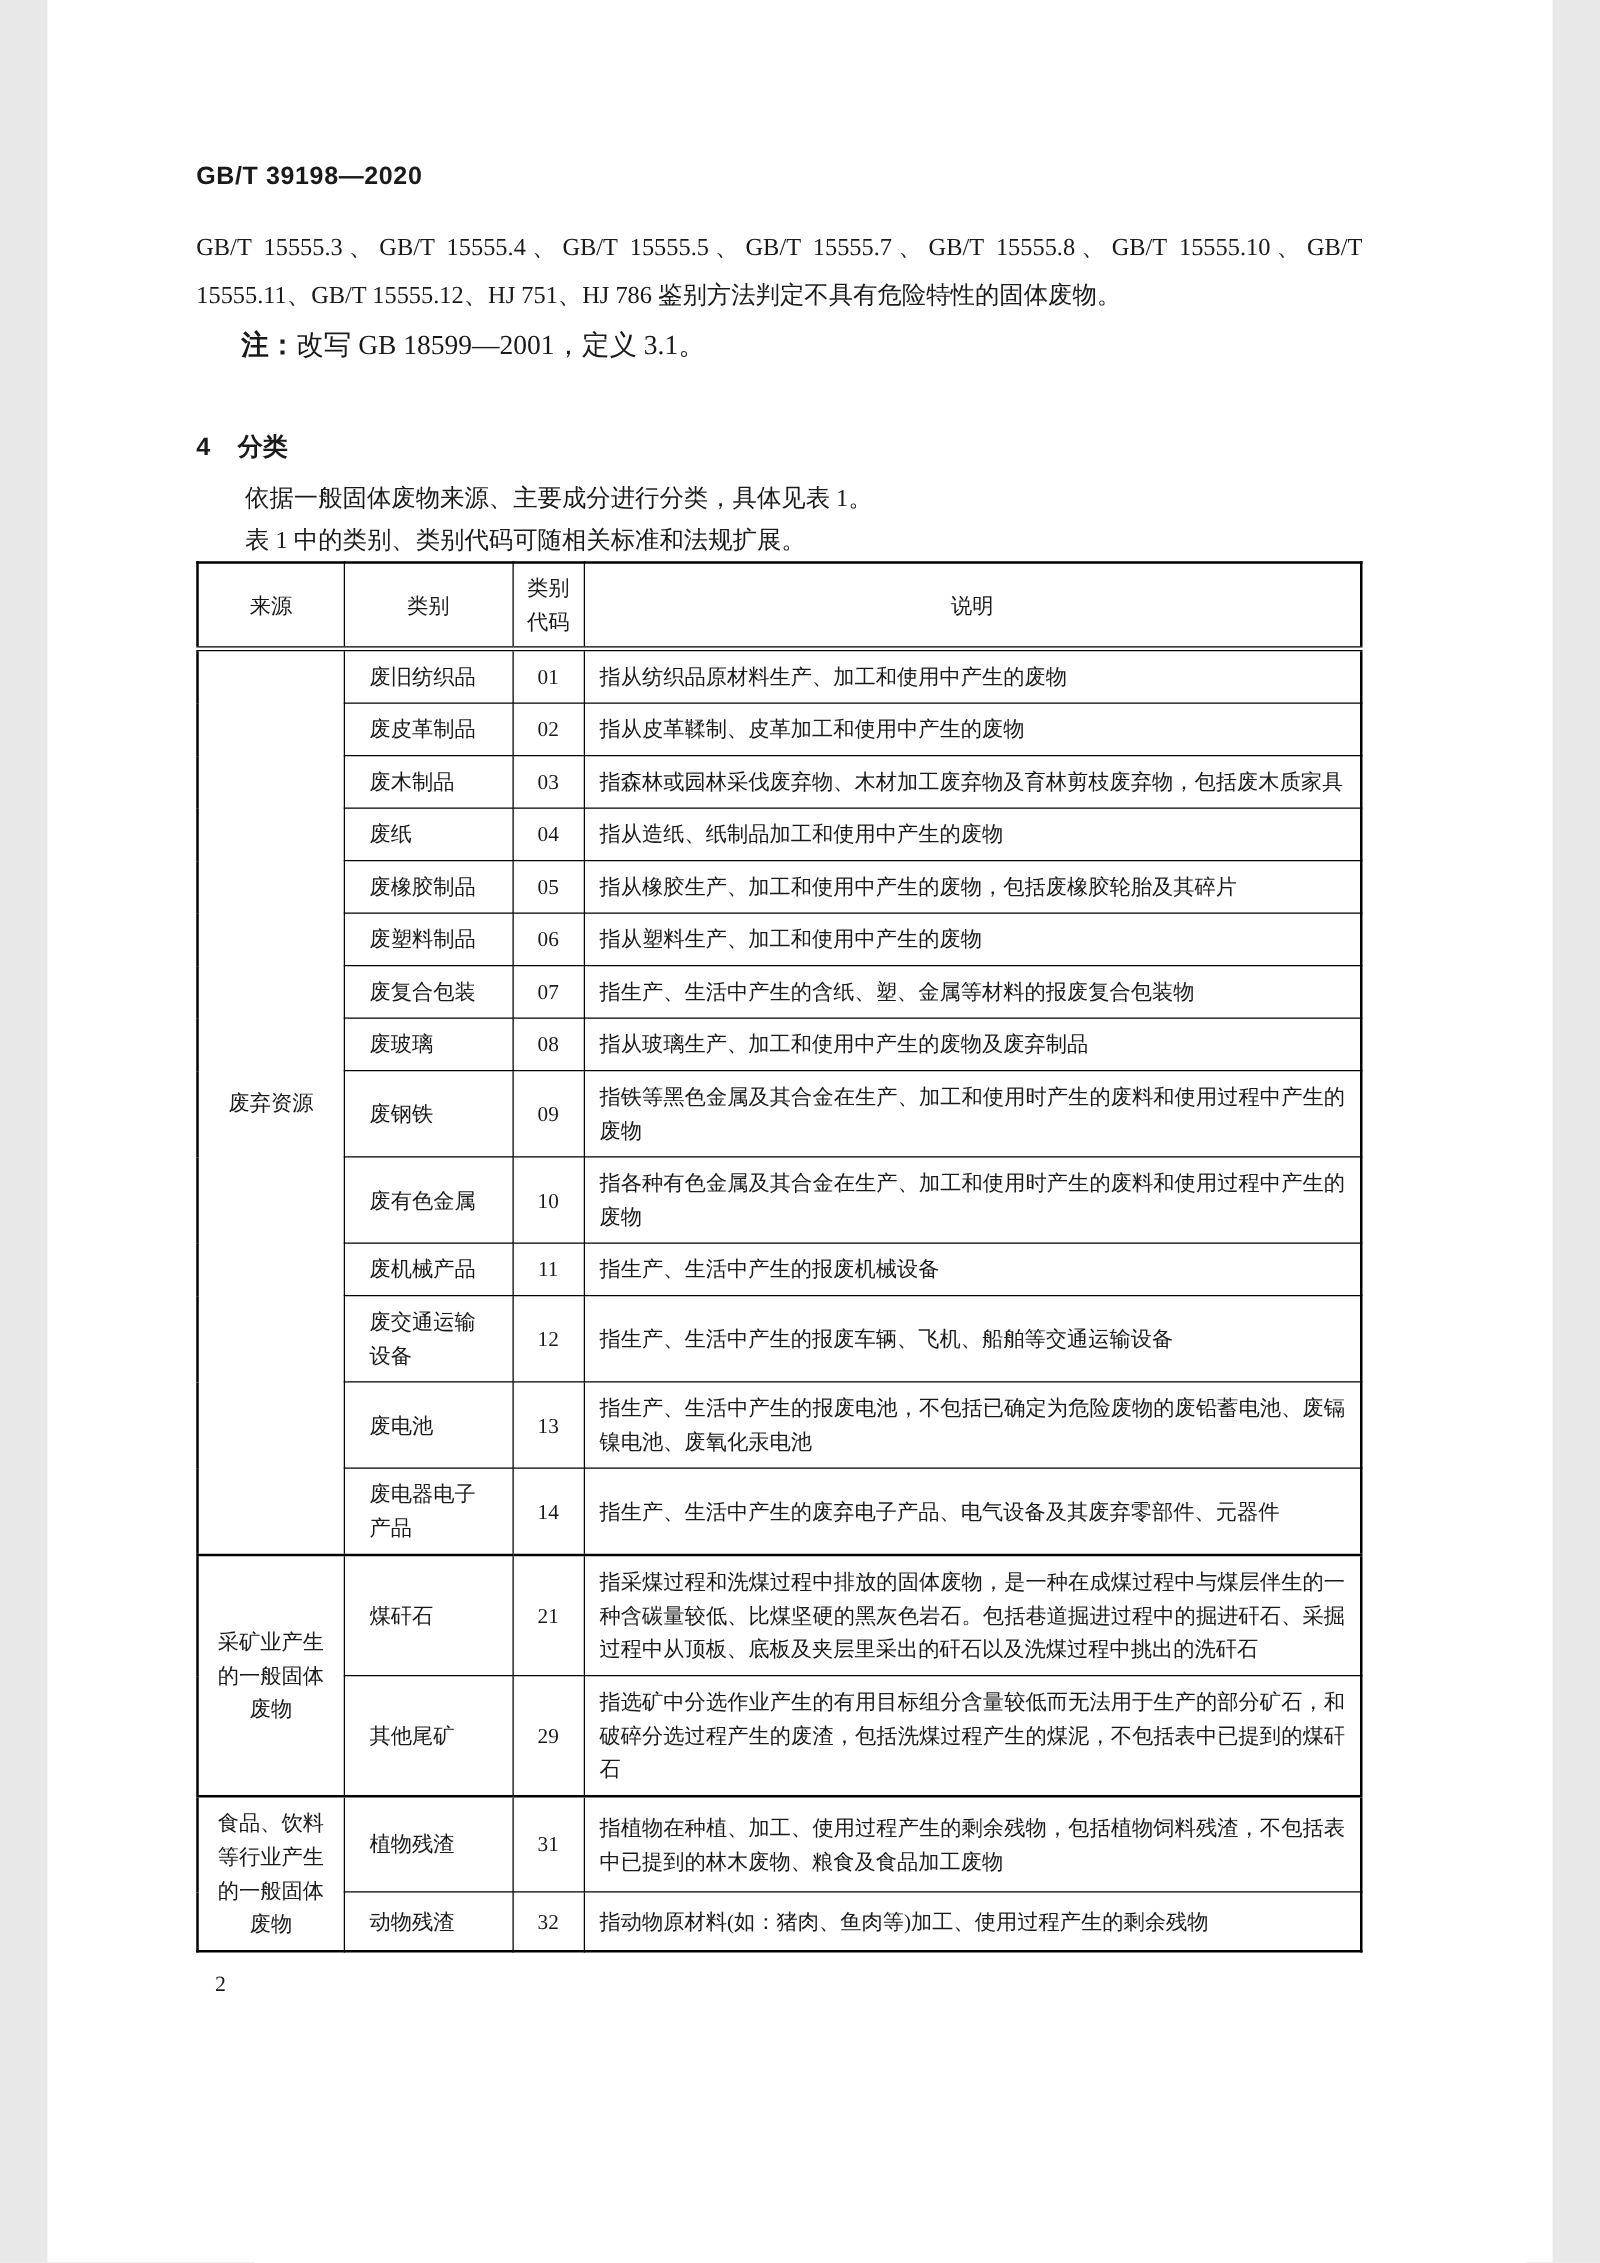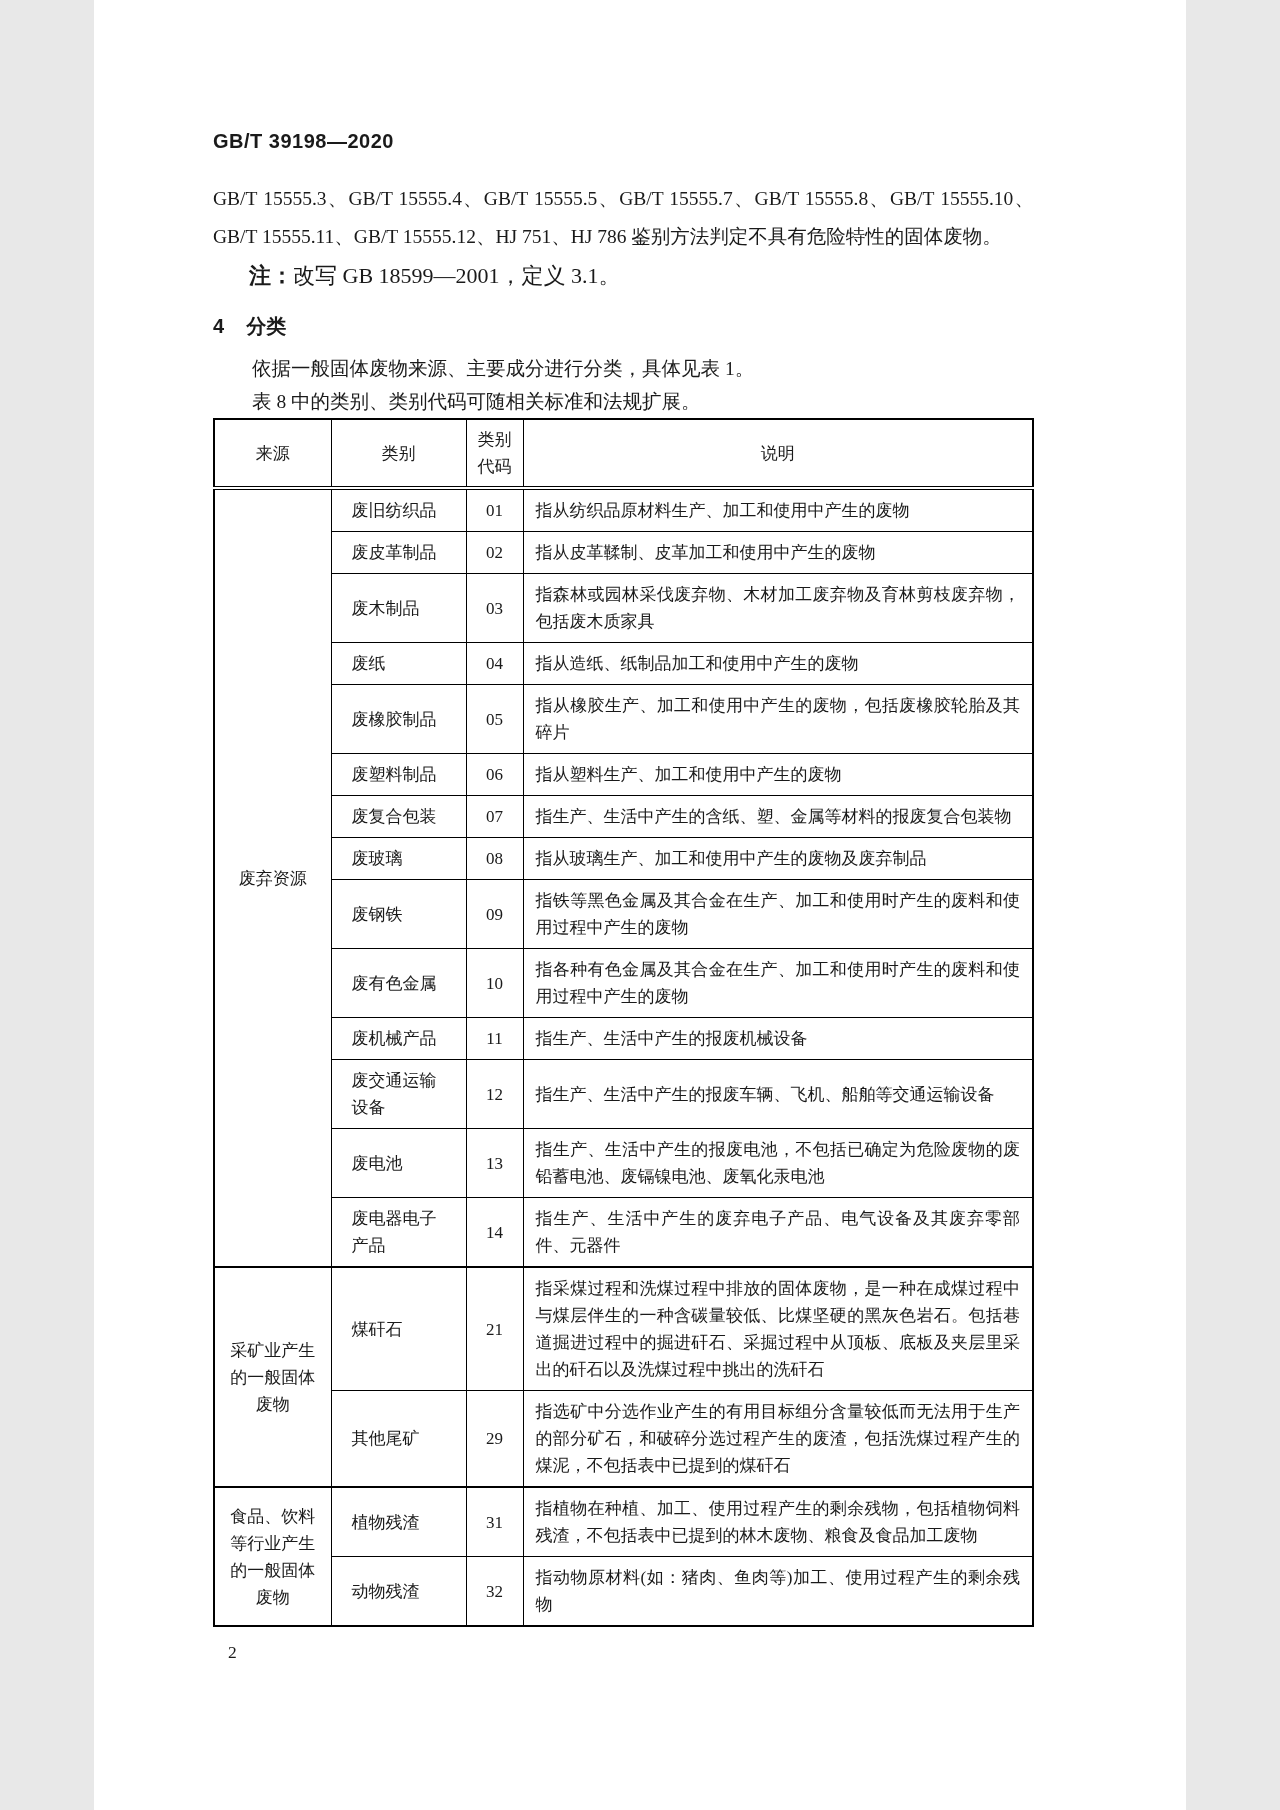--- a/index.html
+++ b/index.html
@@ -1,18 +1,18 @@
 <!DOCTYPE html>
 <html><head>
 <meta charset="utf-8">
 <style>
   html,body { margin:0; padding:0; background:#e8e8e8; }
   .page {
     position:relative;
-    width:1092px; height:1810px;
+    width:1204px; height:1810px;
     margin:0 auto;
     background:#ffffff;
     color:#1a1a1a;
     font-family:"Liberation Serif","DejaVu Serif",serif;
     box-sizing:border-box;
     padding:130px 152px 0 119px;
     overflow:hidden;
   }
   .doc-code {
     font-family:"Liberation Sans","DejaVu Sans",sans-serif;
@@ -26,21 +26,21 @@
     line-height:38px;
     text-align:justify;
   }
   .note {
     margin:8px 0 0 36px;
     font-size:22px;
     line-height:24px;
   }
   .note .note-label { font-weight:bold; }
   .section-heading {
-    margin:25px 0 0 0;
+    margin:56px 0 0 0;
     font-family:"Liberation Sans","DejaVu Sans",sans-serif;
     font-weight:bold;
     font-size:20px;
   }
   .section-heading .sec-num { margin-right:22px; }
   .body-paras { margin-top:12px; }
   .para-body {
     margin:0;
     font-size:19.5px;
     line-height:33px;
@@ -95,21 +95,21 @@
   <div class="doc-code">GB/T 39198—2020</div>
 
   <p class="para-ref">GB/T 15555.3、GB/T 15555.4、GB/T 15555.5、GB/T 15555.7、GB/T 15555.8、GB/T 15555.10、GB/T 15555.11、GB/T 15555.12、HJ 751、HJ 786 鉴别方法判定不具有危险特性的固体废物。</p>
 
   <p class="note"><span class="note-label">注：</span><span>改写 GB 18599—2001，定义 3.1。</span></p>
 
   <h2 class="section-heading"><span class="sec-num">4</span><span>分类</span></h2>
 
   <div class="body-paras">
     <p class="para-body">依据一般固体废物来源、主要成分进行分类，具体见表 1。</p>
-    <p class="para-body">表 8 中的类别、类别代码可随相关标准和法规扩展。</p>
+    <p class="para-body">表 1 中的类别、类别代码可随相关标准和法规扩展。</p>
   </div>
 
 
   <table class="cls-table">
     <colgroup>
       <col class="c-source">
         <col class="c-category">
         <col class="c-code">
         <col class="c-desc">
     </colgroup>

